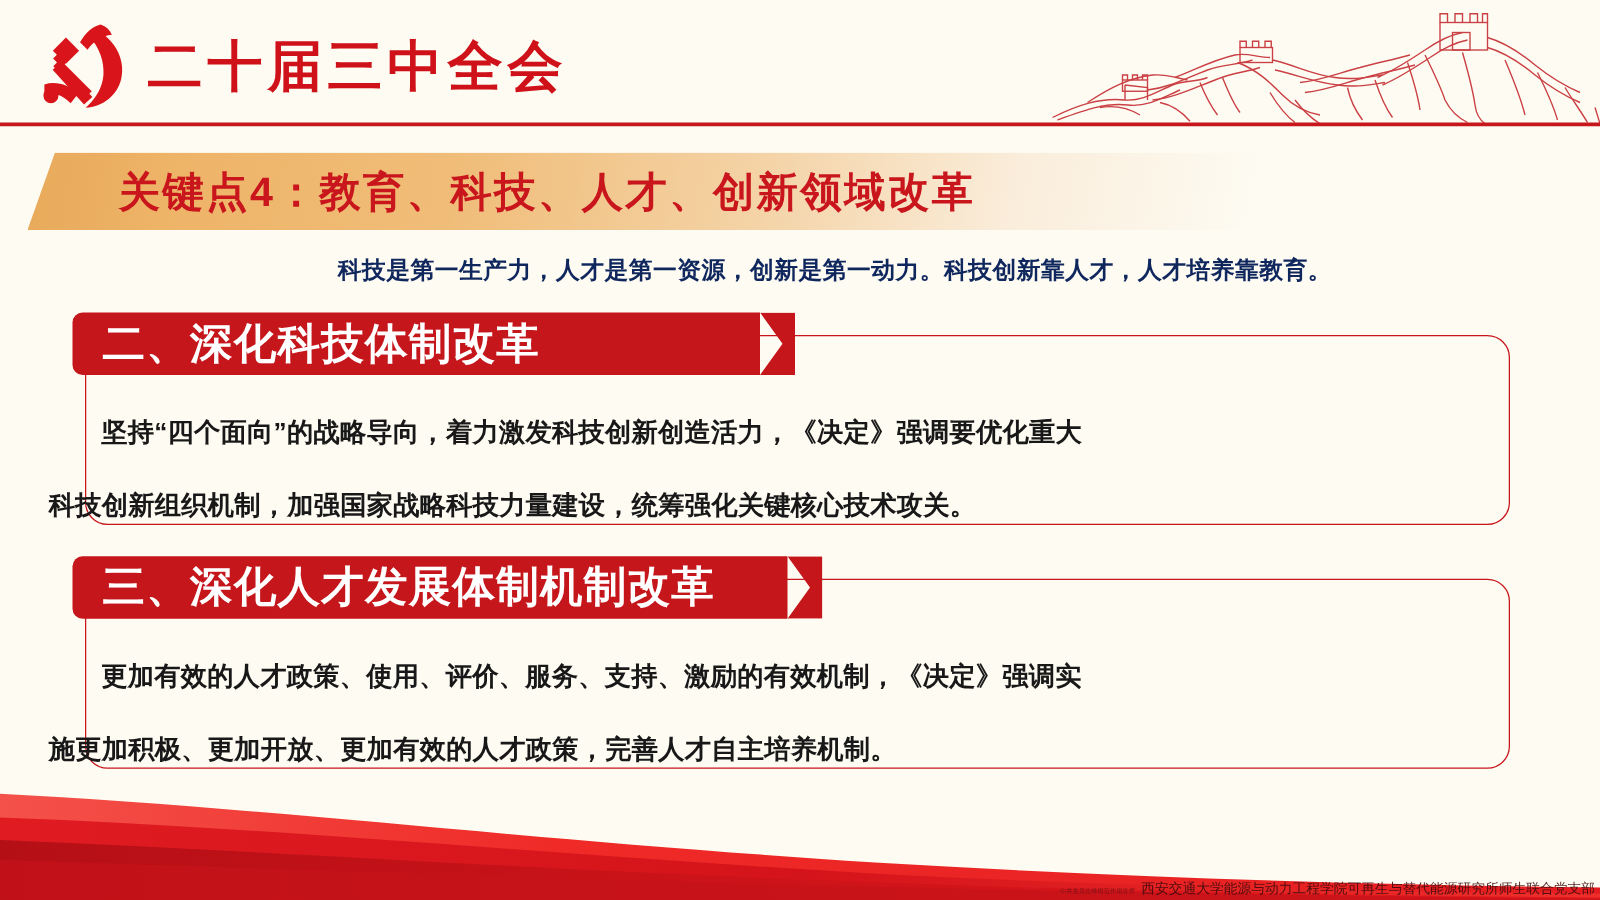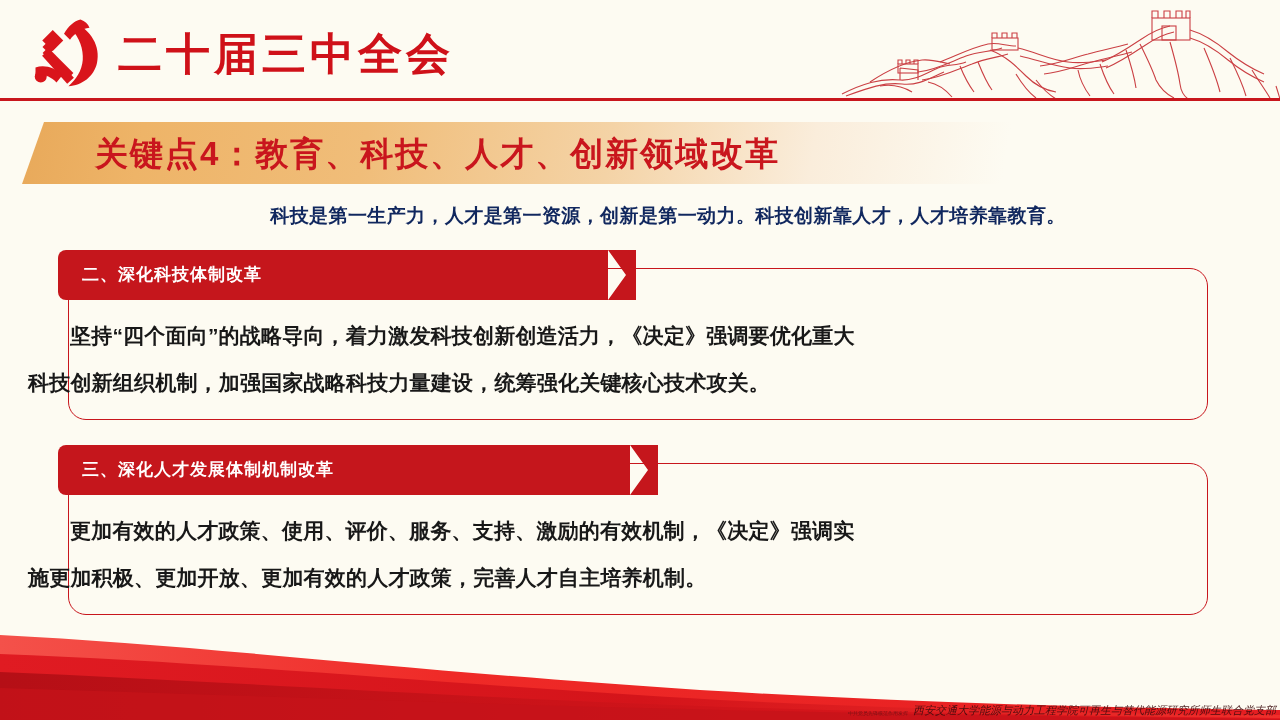--- a/index.html
+++ b/index.html
@@ -147,21 +147,21 @@
     height: 50px;
     background: #c5161c;
     clip-path: polygon(0 0, 100% 0, 100% 100%, 0 100%, 18px 50%);
   }
   .ribbon-text {
     position: absolute;
     left: 24px;
     top: 0;
     height: 50px;
     line-height: 50px;
-    font-size: 17px;
+    font-size: 34px;
     font-weight: bold;
     color: #ffffff;
     letter-spacing: 1px;
     white-space: nowrap;
   }
 
   .card-body {
     position: absolute;
     left: 0;
     width: 1140px;
@@ -169,21 +169,21 @@
     padding: 0 28px;
     font-size: 21px;
     font-weight: bold;
     color: #181818;
     line-height: 47px;
     letter-spacing: 0.2px;
   }
   #body-1 { top: 312px; }
   #body-2 { top: 507px; }
   .card-body p {
-    margin: 0;
+    margin: 11px;
     white-space: nowrap;
   }
   .card-body p.indent { text-indent: 42px; }
 
   
   .waves {
     position: absolute;
     left: 0;
     bottom: 0;
     width: 1280px;
@@ -192,21 +192,20 @@
 
   .footer-note {
     position: absolute;
     right: 4px;
     bottom: 2px;
     font-size: 11px;
     color: #3a0a0c;
     letter-spacing: 0px;
     white-space: nowrap;
     opacity: 0.88;
-    font-style: italic;
   }
   .footer-mini {
     position: absolute;
     right: 372px;
     bottom: 4px;
     font-size: 5px;
     color: #5a1013;
     white-space: nowrap;
     opacity: 0.75;
   }

